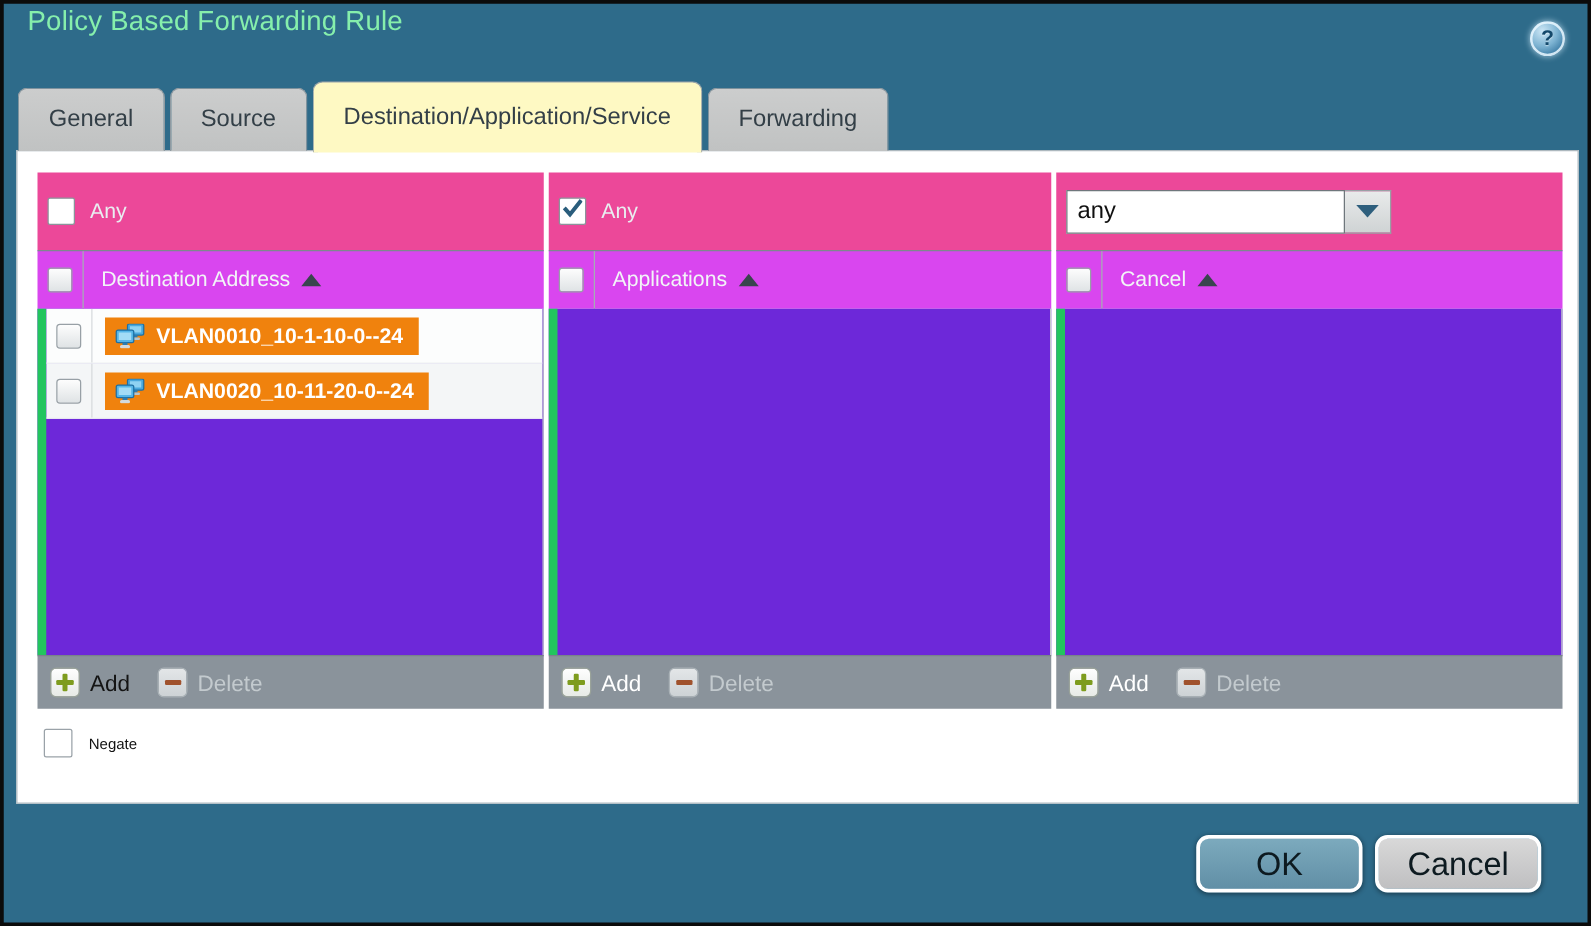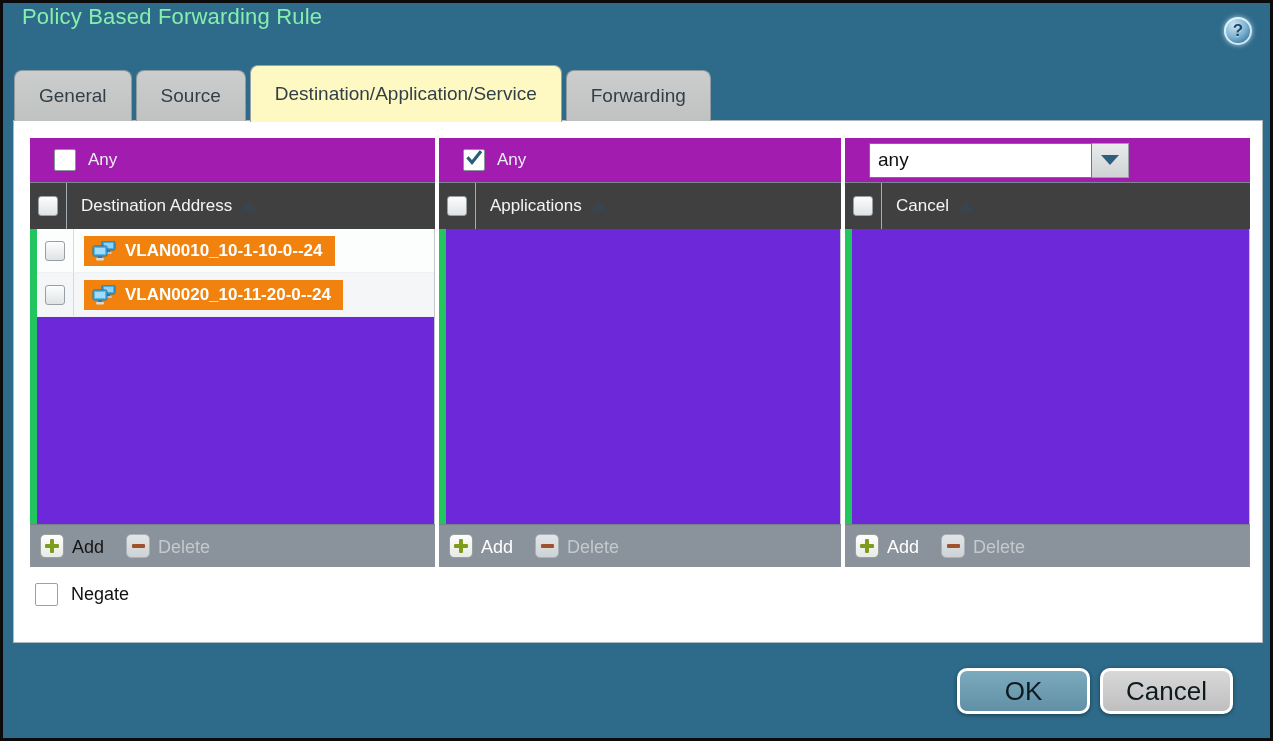--- a/index.html
+++ b/index.html
@@ -47,27 +47,27 @@
     background:#ffffff; border:1px solid #adb8be; z-index:2;
   }
 
   
   .col { position:absolute; top:17px; height:429px; display:flex; flex-direction:column; }
   .col-1 { left:16px;  width:405px; }
   .col-2 { left:425px; width:402px; }
   .col-3 { left:831px; width:405px; }
 
   .col-topbar {
-    height:44px; background:#a21caf; display:flex; align-items:center;
-    padding:0 24px; flex:0 0 auto;
+    height:62px; background:#ec4899; display:flex; align-items:center;
+    padding:0 8px; flex:0 0 auto;
   }
   .col-topbar .any-label { color:#e9eef1; font-size:17px; margin-left:12px; }
 
   .col-header {
-    height:47px; background:#404040; display:flex; align-items:stretch; flex:0 0 auto;
+    height:47px; background:#d946ef; display:flex; align-items:stretch; flex:0 0 auto;
     border-top:1px solid #7d878f;
   }
   .hdr-lane { width:37px; display:flex; align-items:center; justify-content:center; border-right:1px solid #a5adb4; flex:0 0 auto; }
   .hdr-cell { display:flex; align-items:center; gap:9px; padding-left:14px; cursor:pointer; }
   .hdr-cell .hdr-text { color:#f2f5f7; font-size:17px; }
   .sort-arrow {
     width:0; height:0; border-left:8px solid transparent; border-right:8px solid transparent;
     border-bottom:10px solid #39454e;
   }
 
@@ -135,21 +135,21 @@
   }
   .dd-arrow {
     width:0; height:0; border-left:9px solid transparent; border-right:9px solid transparent;
     border-top:10px solid #2e5f7d;
   }
 
   
   .negate-row {
     position:absolute; left:21px; top:462px; display:flex; align-items:center; gap:13px;
   }
-  .negate-label { font-size:18px; color:#121212; }
+  .negate-label { font-size:12px; color:#121212; }
 
   
   .btn {
     position:absolute; top:665px; width:133px; height:46px;
     border:3px solid #ffffff; border-radius:10px;
     display:flex; align-items:center; justify-content:center;
     font-size:26px; color:#0d1a20; cursor:pointer;
     box-shadow:0 1px 4px rgba(0,0,0,.45);
   }
   .btn-ok     { left:954px;  background:linear-gradient(#7caabd,#618fa6); }

